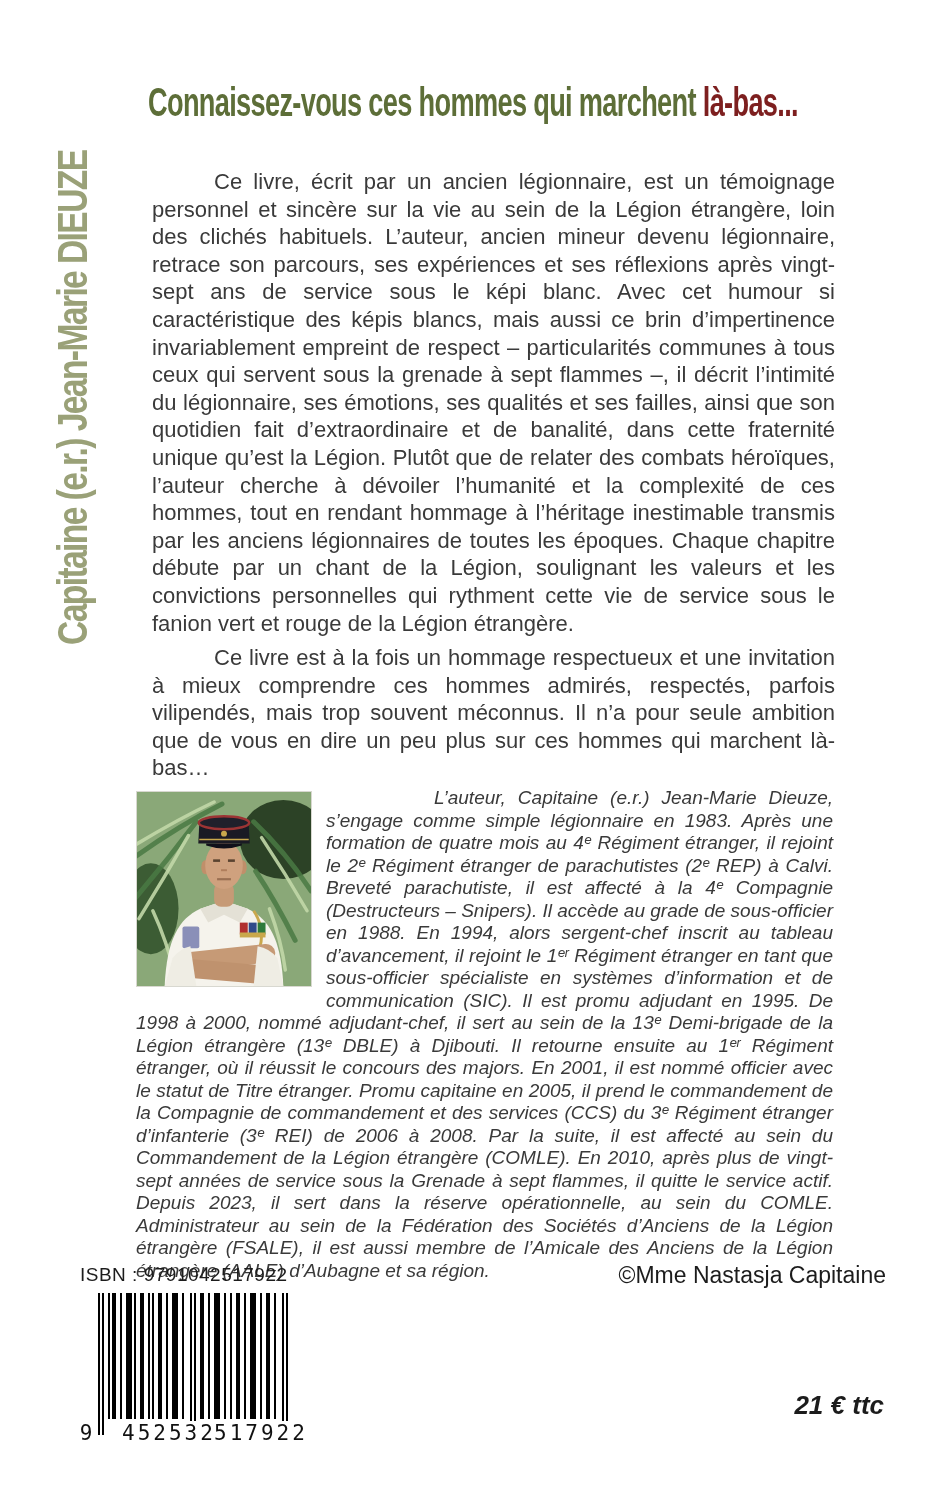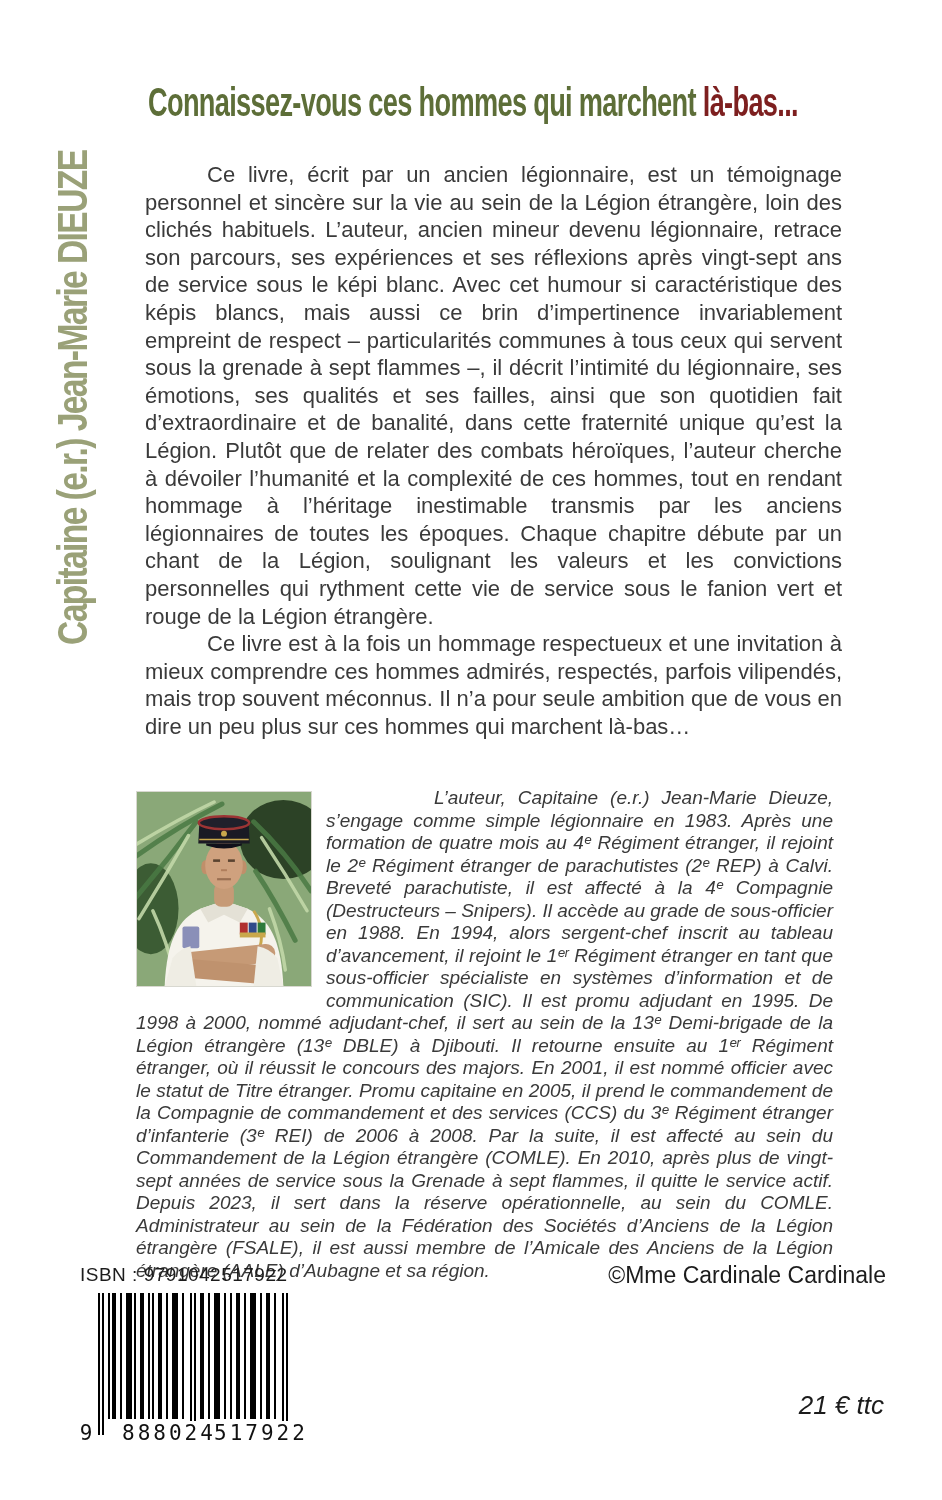--- a/index.html
+++ b/index.html
@@ -35,21 +35,21 @@
     transform-origin:0 50%;
   }
   .title .t-green{color:#5d6e38;}
   .title .t-red{color:#7d1f1f;}
   
   .synopsis{
     position:absolute;left:145px;top:161px;width:697px;
     font-size:22px;line-height:27.6px;
     text-align:justify;color:#3a3a3a;
   }
-  .synopsis p{margin:0;text-indent:62px;}
+  .synopsis p{margin:7px;text-indent:62px;}
   
   .bio{
     position:absolute;left:136px;top:775px;width:697px;
     font-size:19px;line-height:22.5px;
     font-style:italic;text-align:justify;color:#3a3a3a;margin-top:12px;
   }
   .photo{
     float:left;width:176px;height:196px;
     margin:4px 14px 8px 0;
     border:1px solid #d8d8d0;box-sizing:border-box;
@@ -75,21 +75,21 @@
     position:absolute;bottom:0;
     font-family:"DejaVu Sans Mono","Liberation Mono",monospace;
     font-size:21px;color:#111;background:#fff;
     letter-spacing:3px;text-align:center;
   }
   .bc-first{left:0;width:16px;letter-spacing:0;}
   .bc-g1{left:44px;width:82px;}
   .bc-g2{left:136px;width:82px;text-align:center;}
   .price{
     position:absolute;right:58px;top:1390px;
-    font-size:26px;font-weight:normal;font-style:italic;color:#1c1c1c;margin-left:8px;
+    font-size:26px;font-weight:bold;font-style:italic;color:#1c1c1c;margin-left:8px;
   }
   .website{
     position:absolute;right:58px;top:1416px;
     font-size:28px;font-weight:bold;font-style:italic;color:#1c1c1c;
   }
 </style>
 </head>
 <body>
 
 <div class="page">
@@ -151,21 +151,21 @@
         <rect x="40" y="172" width="100" height="19" rx="9.5" fill="#bf926e" transform="rotate(5 90 181)"></rect>
         <path d="M28,196 L36,168 Q44,158 54,156 L60,196 Z" fill="#efede4"></path>
         <path d="M148,196 L142,168 Q134,158 122,156 L118,196 Z" fill="#efede4"></path>
       </svg>
     </div>
     <p>L’auteur, Capitaine (e.r.) Jean-Marie Dieuze, s’engage comme simple légionnaire en 1983. Après une formation de quatre mois au 4ᵉ Régiment étranger, il rejoint le 2ᵉ Régiment étranger de parachutistes (2ᵉ REP) à Calvi. Breveté parachutiste, il est affecté à la 4ᵉ Compagnie (Destructeurs – Snipers). Il accède au grade de sous-officier en 1988. En 1994, alors sergent-chef inscrit au tableau d’avancement, il rejoint le 1ᵉʳ Régiment étranger en tant que sous-officier spécialiste en systèmes d’information et de communication (SIC). Il est promu adjudant en 1995. De 1998 à 2000, nommé adjudant-chef, il sert au sein de la 13ᵉ Demi-brigade de la Légion étrangère (13ᵉ DBLE) à Djibouti. Il retourne ensuite au 1ᵉʳ Régiment étranger, où il réussit le concours des majors. En 2001, il est nommé officier avec le statut de Titre étranger. Promu capitaine en 2005, il prend le commandement de la Compagnie de commandement et des services (CCS) du 3ᵉ Régiment étranger d’infanterie (3ᵉ REI) de 2006 à 2008. Par la suite, il est affecté au sein du Commandement de la Légion étrangère (COMLE). En 2010, après plus de vingt-sept années de service sous la Grenade à sept flammes, il quitte le service actif. Depuis 2023, il sert dans la réserve opérationnelle, au sein du COMLE. Administrateur au sein de la Fédération des Sociétés d’Anciens de la Légion étrangère (FSALE), il est aussi membre de l’Amicale des Anciens de la Légion étrangère (AALE) d’Aubagne et sa région.</p>
   </div>
 
   <div class="isbn">ISBN : 9791042517922</div>
 
-  <div class="credit">©Mme Cardinale Cardinale</div>
+  <div class="credit">©Mme Nastasja Capitaine</div>
 
   <div class="barcode">
     <svg width="190" height="148" xmlns="http://www.w3.org/2000/svg">
       <g fill="#000">
         <rect x="0" y="0" width="2" height="142"></rect>
         <rect x="4" y="0" width="2" height="142"></rect>
         <rect x="10" y="0" width="2" height="126"></rect>
         <rect x="14" y="0" width="4" height="126"></rect>
         <rect x="22" y="0" width="2" height="126"></rect>
         <rect x="28" y="0" width="6" height="126"></rect>
@@ -188,20 +188,20 @@
         <rect x="146" y="0" width="2" height="126"></rect>
         <rect x="152" y="0" width="6" height="126"></rect>
         <rect x="162" y="0" width="2" height="126"></rect>
         <rect x="168" y="0" width="4" height="126"></rect>
         <rect x="176" y="0" width="2" height="126"></rect>
         <rect x="184" y="0" width="2" height="142"></rect>
         <rect x="188" y="0" width="2" height="142"></rect>
       </g>
     </svg>
     <span class="bc-digit bc-first">9</span>
-    <span class="bc-digit bc-g1">888024</span>
+    <span class="bc-digit bc-g1">452532</span>
     <span class="bc-digit bc-g2">517922</span>
   </div>
 
   <div class="price">21 € ttc</div>
 
 
 </div>
 
 </body></html>

